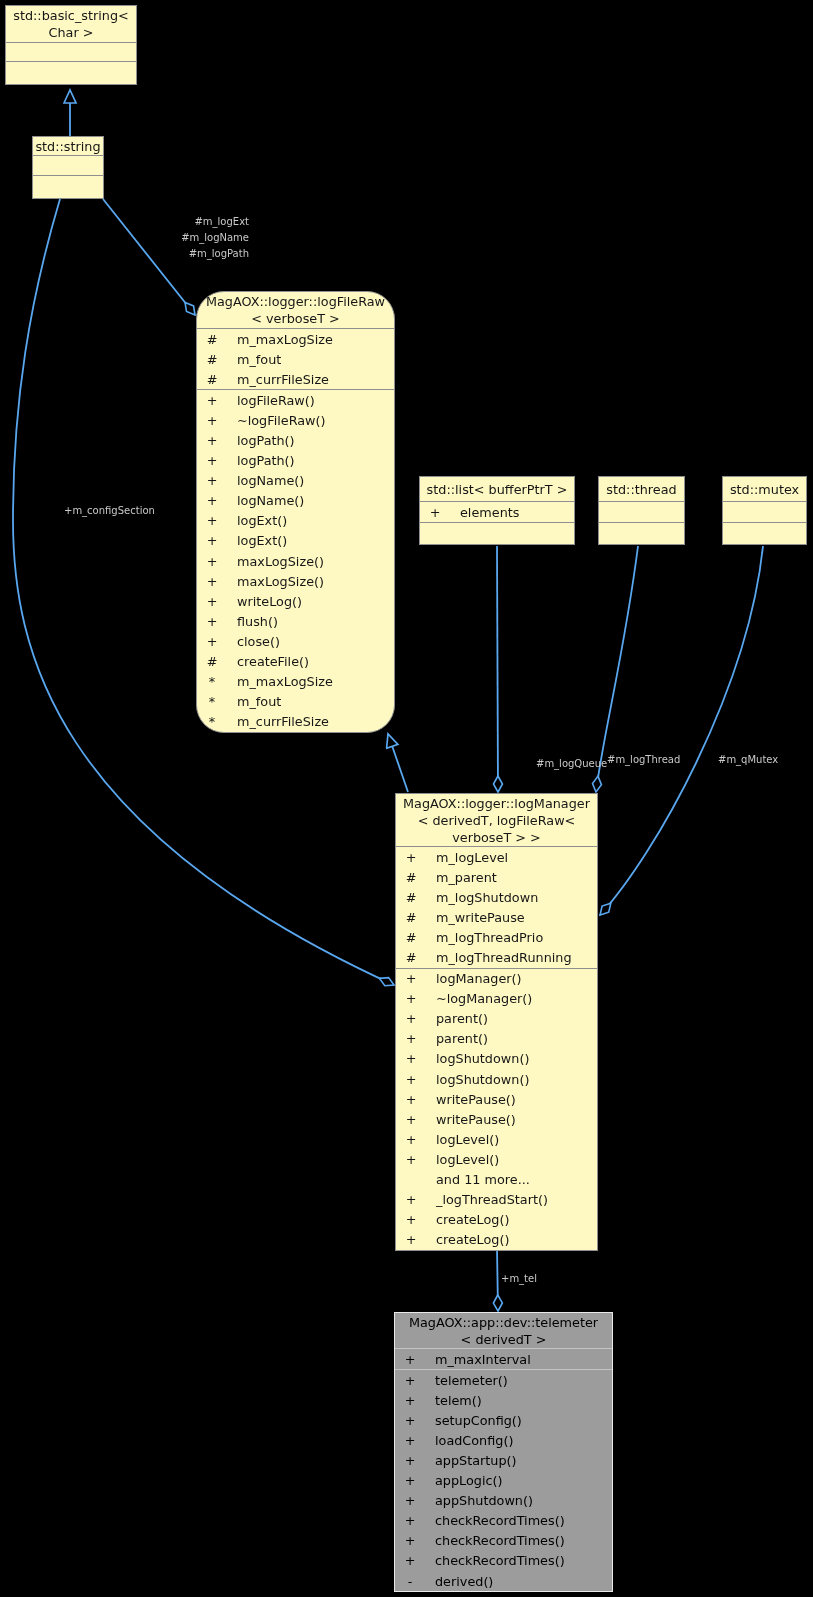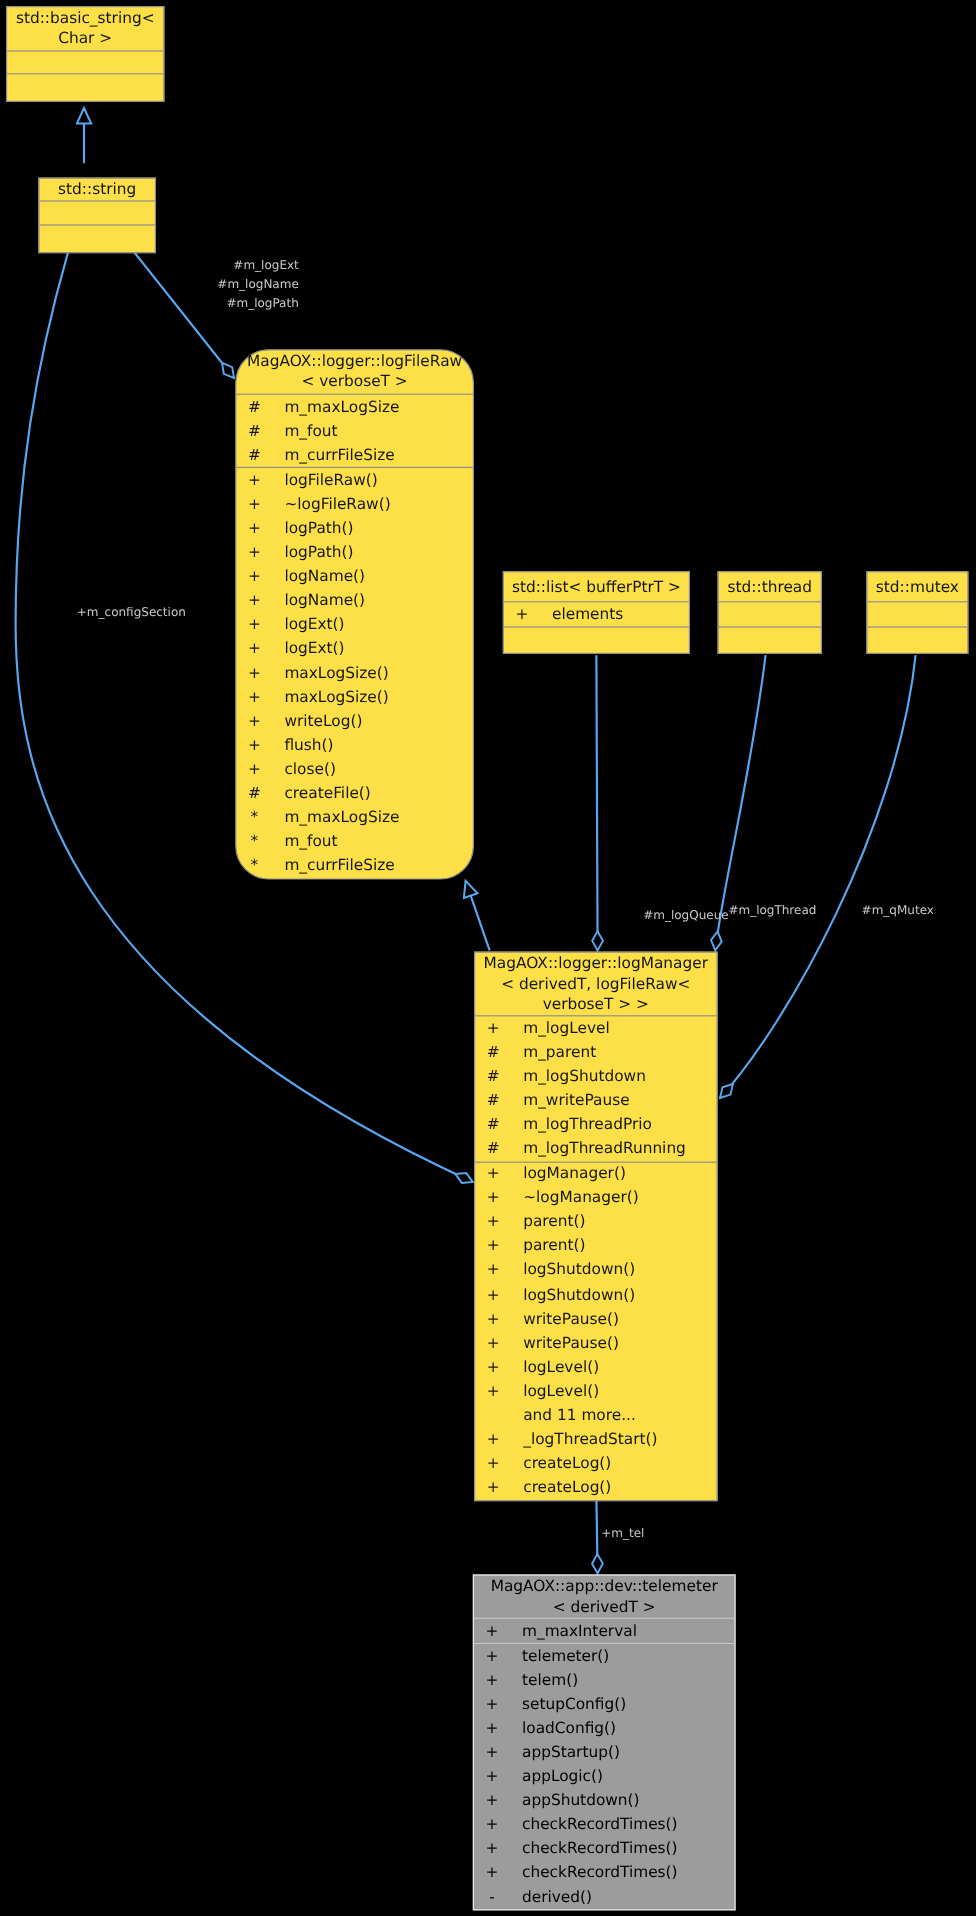--- a/index.html
+++ b/index.html
@@ -1,19 +1,19 @@
 <!DOCTYPE html>
 <html><head>
 <meta charset="utf-8">
 <style>
   html,body{margin:0;padding:0;background:#000;}
   #canvas{position:relative;width:813px;height:1597px;background:#000;
           font-family:"DejaVu Sans","Liberation Sans",sans-serif;overflow:hidden;}
   svg.edges{position:absolute;left:0;top:0;z-index:1;pointer-events:none;}
-  .uml-box{position:absolute;z-index:2;background:#fde047;border:1.5px solid #8f8f8f;
+  .uml-box{position:absolute;z-index:2;background:#fef9c3;border:1.5px solid #8f8f8f;
            box-sizing:border-box;color:#161616;}
   .uml-title{display:flex;align-items:center;justify-content:center;text-align:center;
              white-space:pre-line;font-size:12.8px;line-height:17px;overflow:hidden;}
   .sec{border-top:1px solid #8f8f8f;}
   .mrow{display:flex;align-items:center;height:20.1px;font-size:12.8px;white-space:nowrap;}
   .vis{flex:0 0 30px;width:30px;text-align:center;}
   .mname{padding-left:10px;}
   .current{background:#9c9c9c;border-color:#e9e9e9;color:#000;}
   .current .sec{border-top-color:#c4c4c4;}
   .elabel{position:absolute;z-index:3;color:#c9c9c9;font-size:10px;line-height:15.8px;
@@ -46,21 +46,21 @@
     </g>
   </svg>
 
   <div class="uml-box" style="left:5px;top:5px;width:132px;">
     <div class="uml-title" style="height:36px">std::basic_string&lt;
 Char &gt;</div>
     <div class="sec" style="height:18px"></div>
     <div class="sec" style="height:22px"></div>
   </div>
 
-  <div class="uml-box" style="left:32px;top:148px;width:98px;">
+  <div class="uml-box" style="left:32px;top:136px;width:72px;">
     <div class="uml-title" style="height:18px">std::string</div>
     <div class="sec" style="height:19px"></div>
     <div class="sec" style="height:22px"></div>
   </div>
 
   <div class="uml-box" style="left:196px;top:291px;width:199px;border-radius:28px;">
     <div class="uml-title" style="height:36px">MagAOX::logger::logFileRaw
 &lt; verboseT &gt;</div>
     <div class="sec">
 

